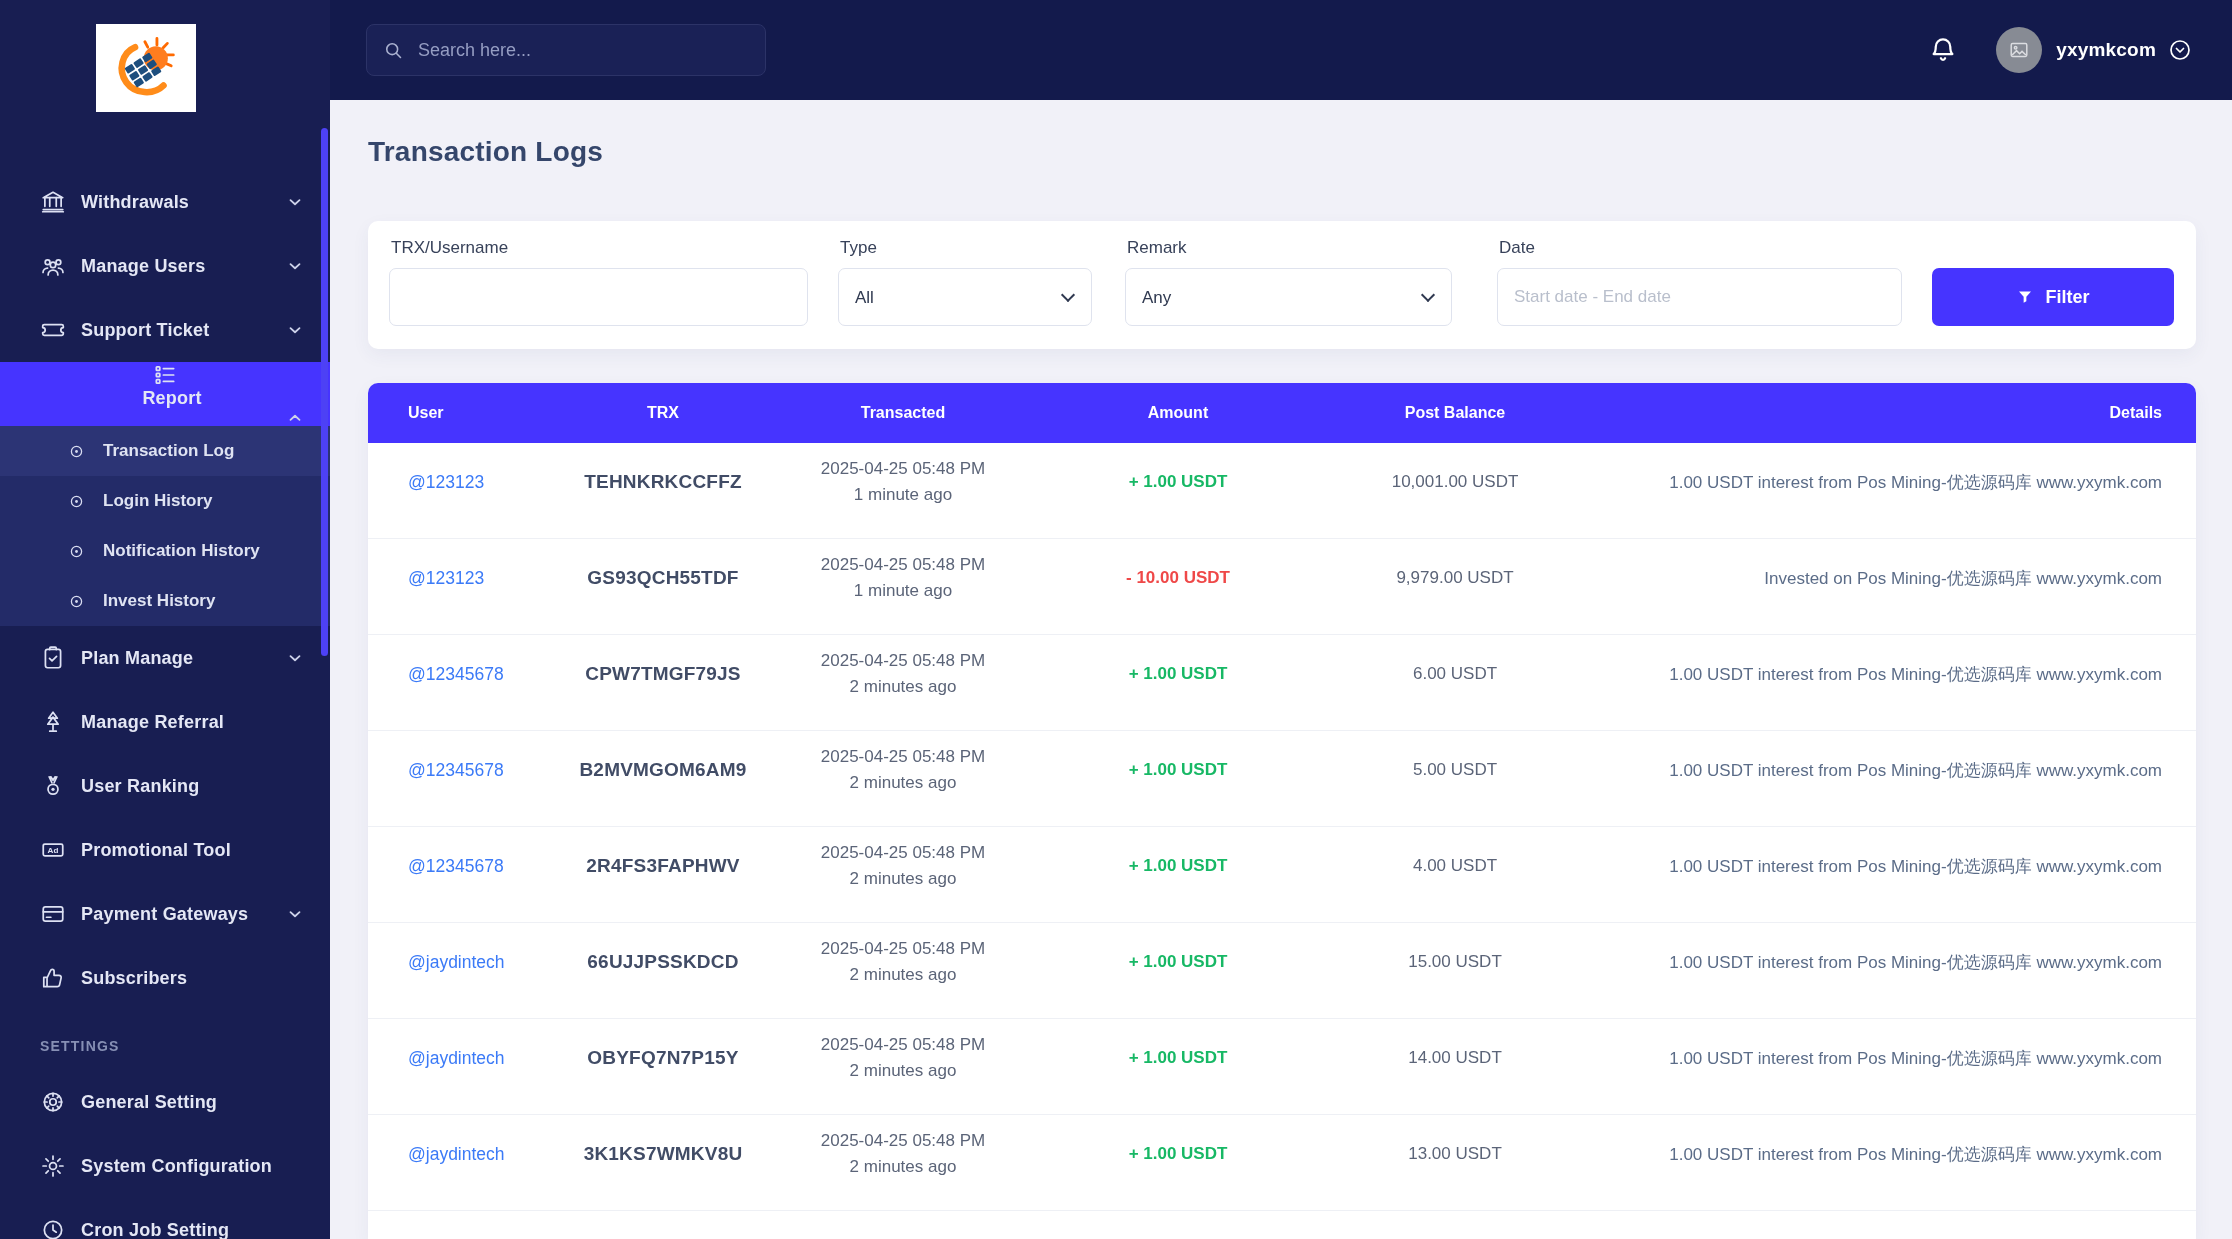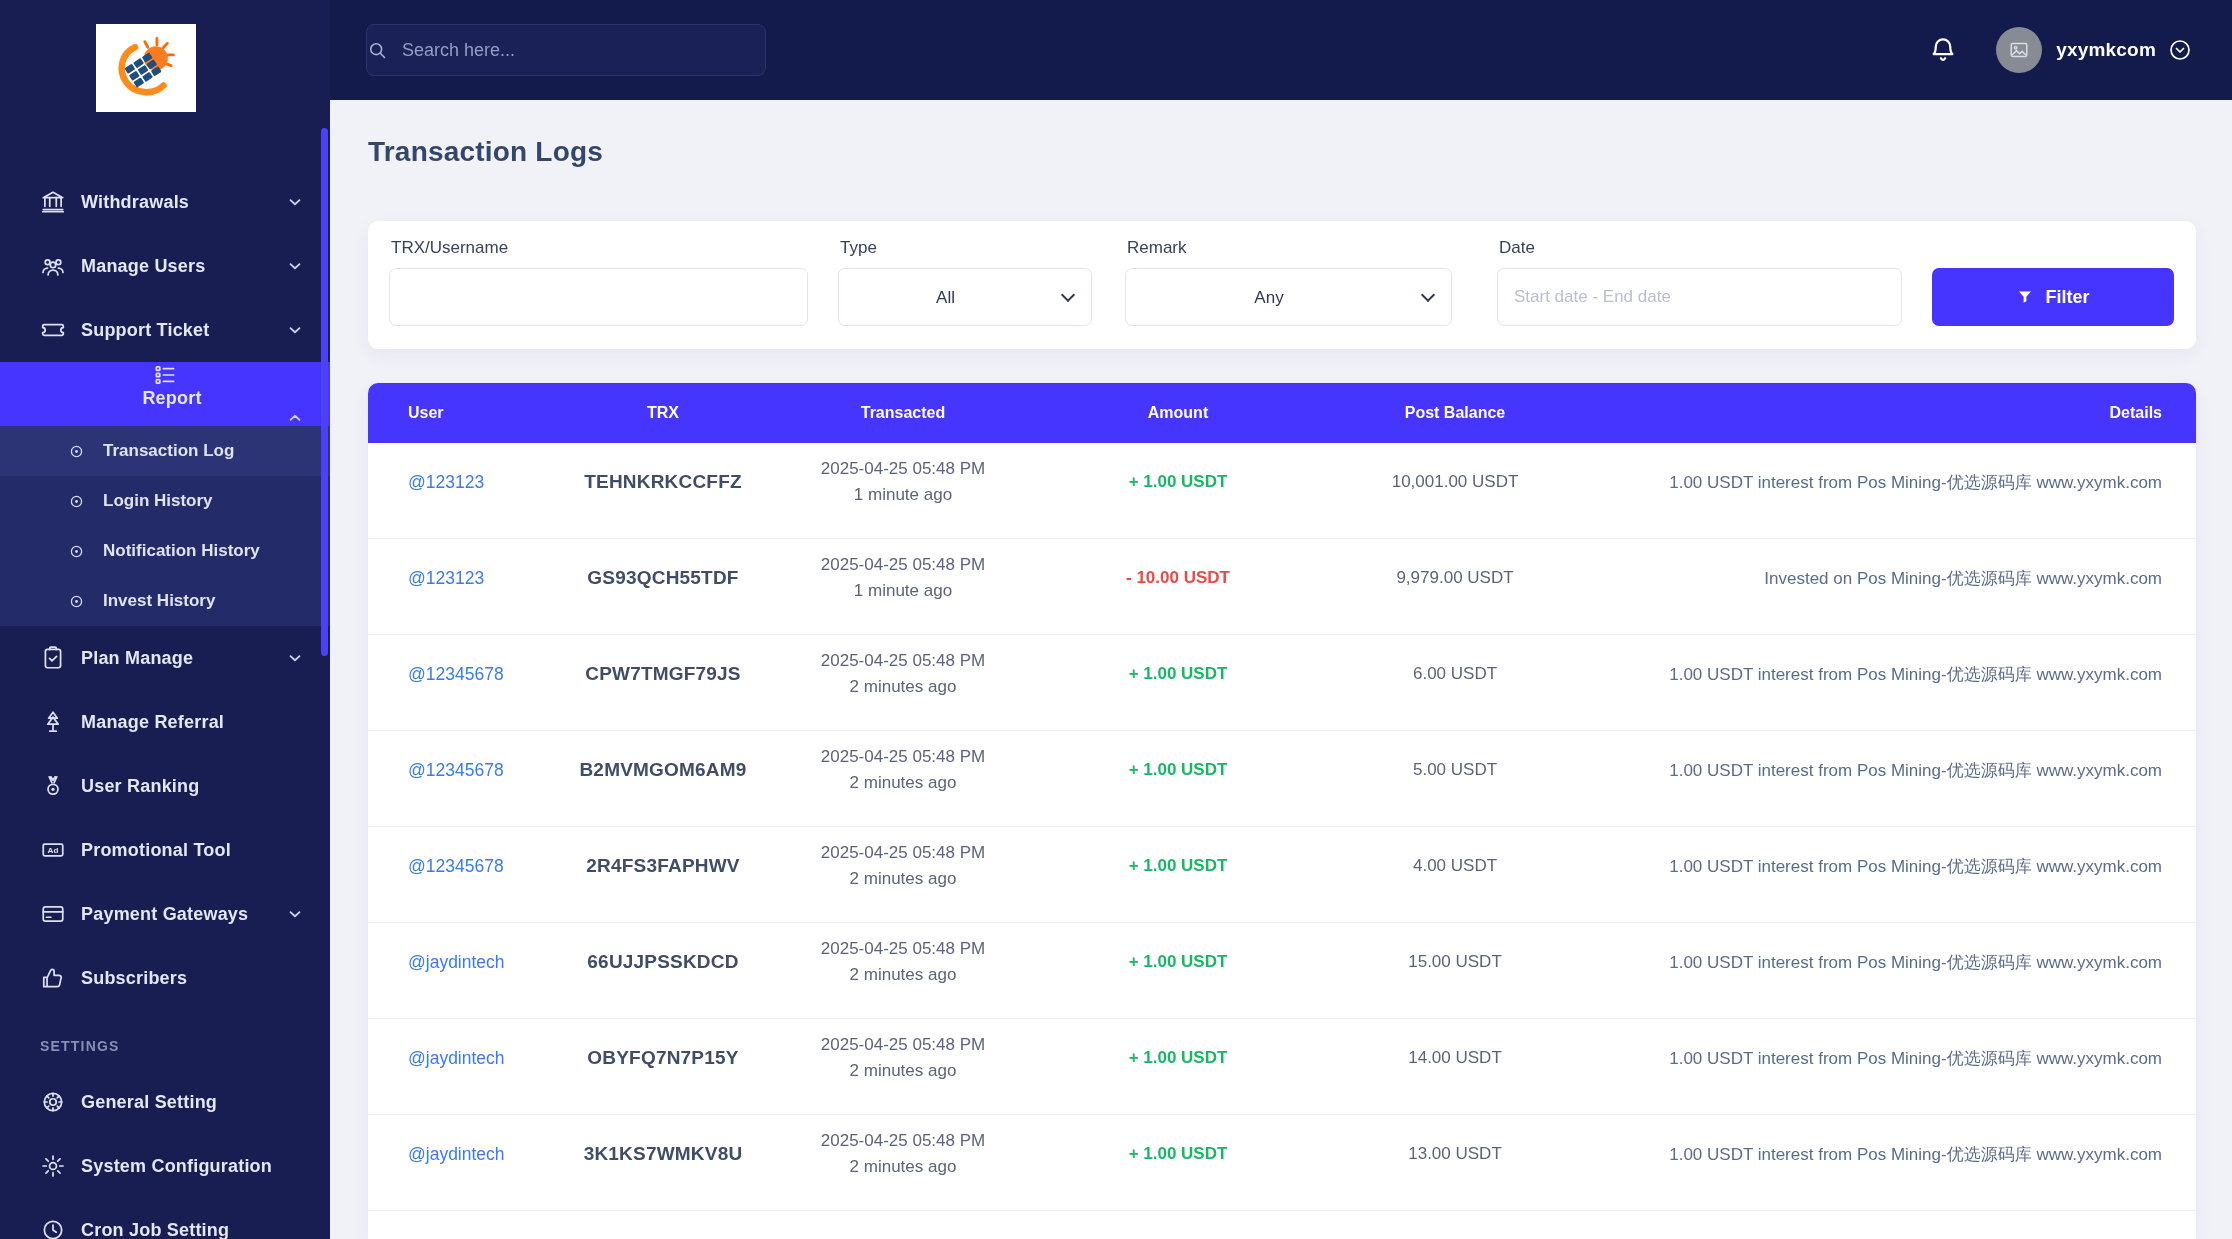--- a/index.html
+++ b/index.html
@@ -2,21 +2,21 @@
 <html><head>
 <meta charset="utf-8">
 <style>
   html,body{margin:0;padding:0;overflow:hidden;background:#f1f1f8;}
   .app{position:relative;width:2232px;height:1239px;overflow:hidden;
        font-family:"Liberation Sans",sans-serif;background:#f1f1f8;}
 
   
   .topbar{position:absolute;left:330px;top:0;width:1902px;height:100px;background:#131a4c;}
   .search-box{position:absolute;left:36px;top:24px;width:400px;height:52px;background:#1a2156;
-      border:1px solid #2c3367;border-radius:8px;display:flex;align-items:center;padding:0 0;box-sizing:border-box;}
+      border:1px solid #2c3367;border-radius:8px;display:flex;align-items:center;padding:0 16px;box-sizing:border-box;}
   .search-icon{width:21px;height:21px;color:#aab1d0;margin-right:12px;flex:none;display:flex;}
   .search-icon svg{width:100%;height:100%;}
   .search-input{background:transparent;border:none;outline:none;color:#cfd4ea;font-size:18px;width:100%;font-family:inherit;}
   .search-input::placeholder{color:#959dc2;}
   .topbar-right{position:absolute;right:40px;top:0;height:100px;display:flex;align-items:center;}
   .bell{width:30px;height:30px;color:#ffffff;margin-right:38px;display:flex;cursor:pointer;}
   .bell svg{width:100%;height:100%;}
   .avatar{width:46px;height:46px;border-radius:50%;background:#878b94;display:flex;align-items:center;justify-content:center;color:#dcdde1;cursor:pointer;}
   .avatar .ph{width:22px;height:22px;display:flex;}
   .avatar svg{width:100%;height:100%;}
@@ -56,21 +56,21 @@
   .fgroup{position:absolute;top:0;height:100%;}
   .g-trx{left:21px;width:419px;} .g-type{left:470px;width:254px;}
   .g-remark{left:757px;width:327px;} .g-date{left:1129px;width:405px;}
   .flabel{position:absolute;top:17px;left:2px;font-size:17px;color:#38425a;font-weight:500;}
   .fcontrol{position:absolute;top:47px;left:0;height:58px;width:100%;box-sizing:border-box;
       border:1px solid #dfe3ee;border-radius:7px;background:#fff;font-size:17px;color:#2f3950;
       padding:0 16px;font-family:inherit;outline:none;}
   .fcontrol::placeholder{color:#b9bfcc;}
   .sel-wrap{position:absolute;top:47px;left:0;right:0;height:58px;}
   .sel-wrap select{position:static;width:100%;height:100%;appearance:none;-webkit-appearance:none;
-      padding-right:55px;cursor:pointer;text-align:center;}
+      padding-right:55px;cursor:pointer;}
   .sel-wrap::after{content:"";position:absolute;right:19px;top:22px;width:8px;height:8px;
       border-right:2px solid #2f3950;border-bottom:2px solid #2f3950;transform:rotate(45deg);pointer-events:none;}
   .filter-btn{position:absolute;left:1564px;top:47px;width:242px;height:58px;background:#4634ff;color:#fff;
       border:none;border-radius:7px;font-size:18px;font-weight:700;display:flex;align-items:center;
       justify-content:center;gap:11px;cursor:pointer;font-family:inherit;}
   .funnel-icon{width:18px;height:18px;display:flex;}
   .funnel-icon svg{width:100%;height:100%;}
 
   .table-card{position:absolute;left:38px;top:283px;width:1828px;height:856px;background:#fff;
       border-radius:10px 10px 0 0;box-shadow:0 6px 18px rgba(55,63,113,.06);overflow:hidden;}

